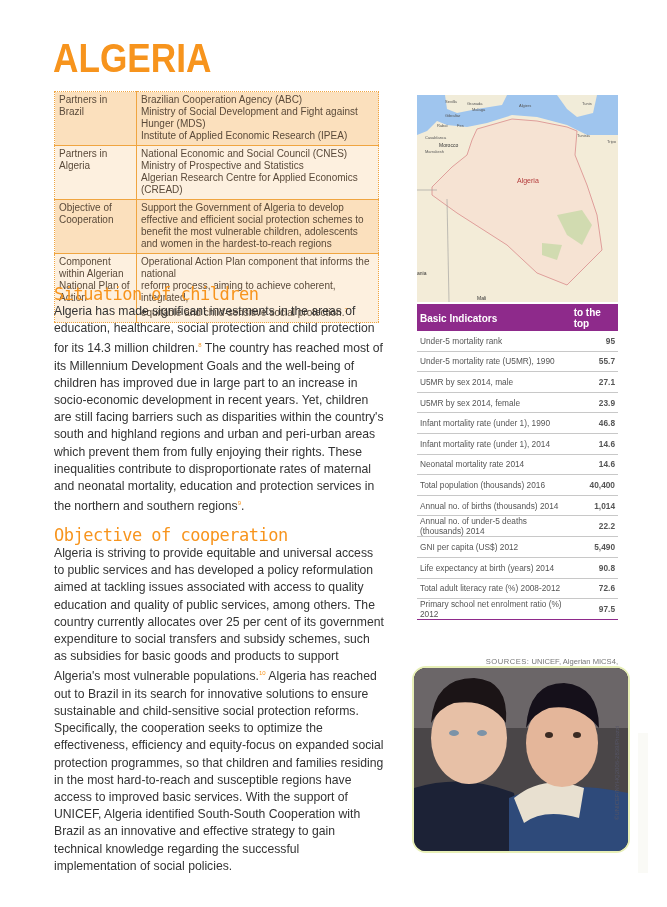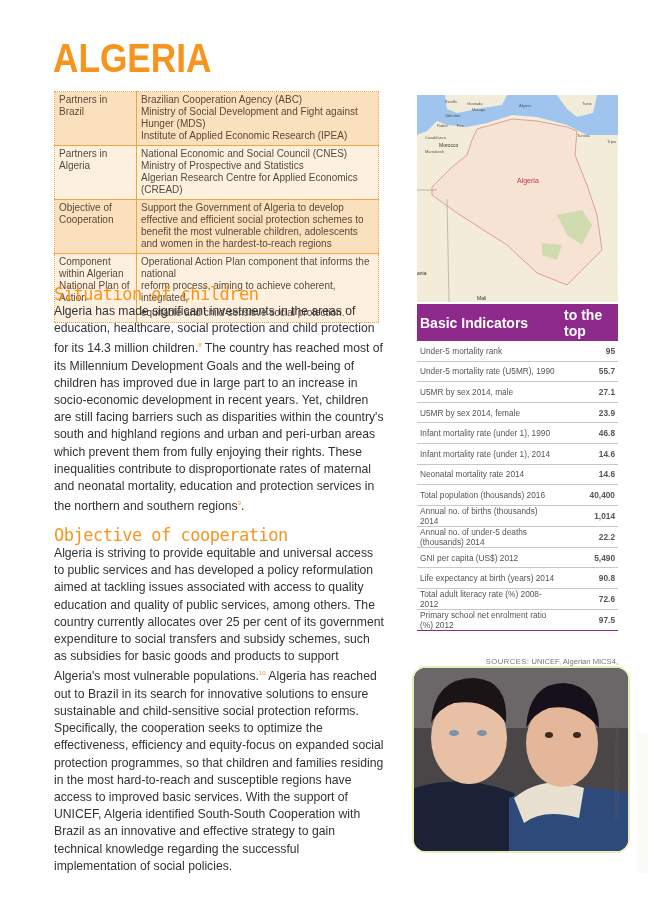--- a/index.html
+++ b/index.html
@@ -9,21 +9,21 @@
   .partners td { vertical-align:top; padding:2px 4px 3px 4px; border-bottom:1.5px solid #f0a540; }
   .partners tr:last-child td { border-bottom:1px dotted #f0a540; }
   .partners td.k { width:73px; border-right:1.5px solid #f0a540; }
   .partners tr.r0 td, .partners tr.r2 td { background:#fbe0bd; }
   .partners tr.r1 td, .partners tr.r3 td { background:#fdf0df; }
   .h2 { position:absolute; left:54px; font-family:"DejaVu Sans Mono", monospace; font-size:17px; color:#f7941d; line-height:1; letter-spacing:-0.5px; }
   .para { position:absolute; left:54px; width:330px; font-size:12.2px; line-height:17.2px; color:#333; }
   .para sup { color:#f7941d; font-size:6px; }
   .map { position:absolute; left:417px; top:95px; width:201px; height:207px; background:#f4ead8; overflow:hidden; }
   .indicators { position:absolute; left:417px; top:304px; width:201px; border-collapse:collapse; font-size:8.3px; color:#555; }
-  .indicators th { background:#8e2a8b; color:#fff; text-align:left; font-weight:bold; padding:3px 3px 2px 3px; height:11px; font-size:14px; }
+  .indicators th { background:#8e2a8b; color:#fff; text-align:left; font-weight:bold; padding:3px 3px 2px 3px; height:11px; font-size:10px; }
   .indicators th.v { text-align:left; }
   .indicators td { padding:0 3px; height:19.6px; border-bottom:1px solid #c8c8c8; vertical-align:middle; }
   .indicators td.v { text-align:right;font-weight:bold; }
   .indicators tr:last-child td { border-bottom:1.5px solid #8e2a8b; }
   .sources { position:absolute; left:417px; top:629px; width:201px; text-align:right; font-size:7.6px; line-height:10px; color:#777;margin-top:28px; }
   .sources b { font-weight:normal; letter-spacing:0.5px; }
   .photo { position:absolute; left:412px; top:666px; width:214px; height:183px; border-radius:14px; border:2px solid #e7efb6; overflow:hidden; background:#3d3a3c; }
   .credit { position:absolute; left:614px; top:820px; transform:rotate(-90deg); transform-origin:left top; font-size:6px; color:#556; white-space:nowrap; }
   .sidebar-strip { position:absolute; left:638px; top:733px; width:10px; height:140px; background:#fafaf6; }
 </style>

